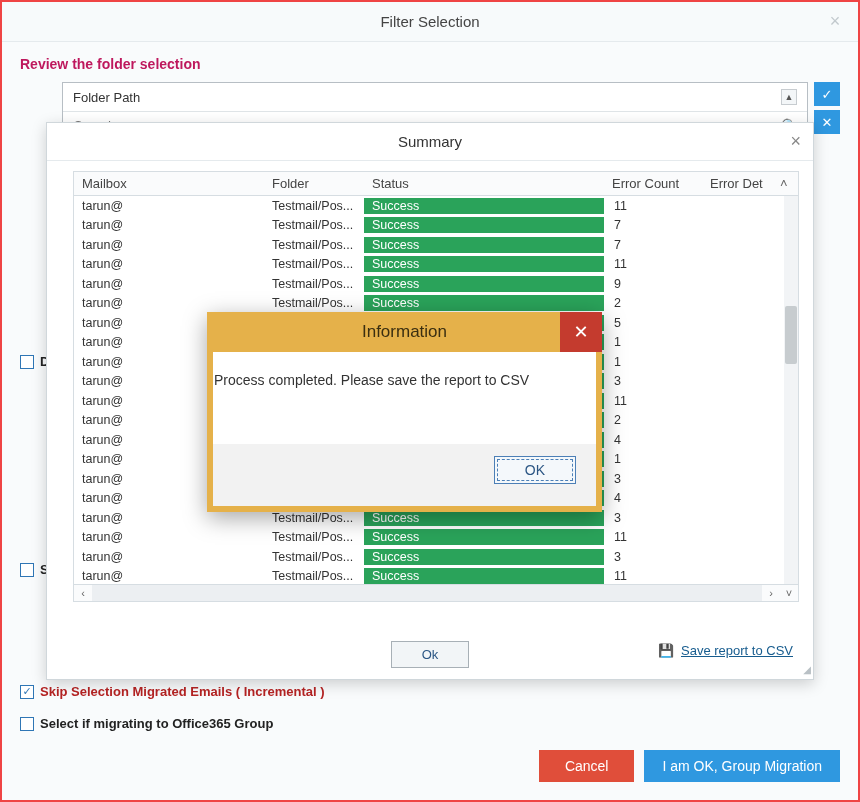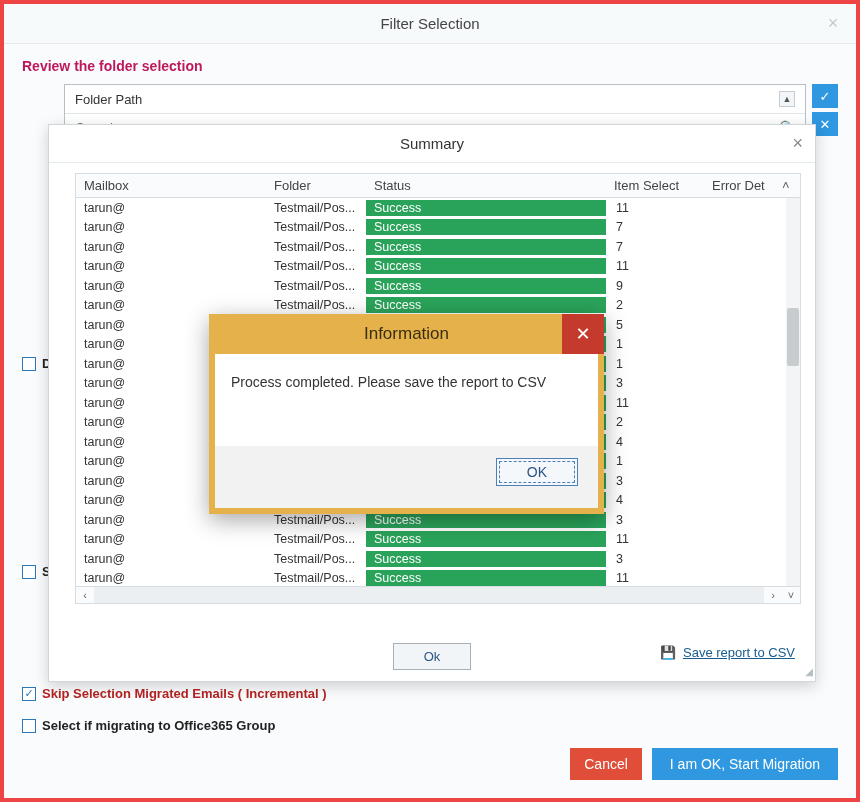--- a/index.html
+++ b/index.html
@@ -1,20 +1,20 @@
 <!DOCTYPE html>
 <html><head>
 <meta charset="utf-8">
 <style>
   * { box-sizing: border-box; font-family: "Segoe UI", Tahoma, Arial, sans-serif; }
   body { margin: 0; background: #fff; }
 
   .outer {
     width: 860px; height: 802px; position: relative;
-    border: 4px solid #ef4444; background: #f9fbfc;
+    border: 2px solid #ef4444; background: #f9fbfc;
   }
   .outer-header {
     height: 40px; line-height: 40px; text-align: center;
     font-size: 15px; color: #444; background: #f7fafb;
     border-bottom: 1px solid #e5eaed; position: relative;
   }
   .outer-close {
     position: absolute; right: 14px; top: 10px;
     width: 18px; height: 18px; color: #c2c9cd; font-size: 18px; line-height: 18px;
     cursor: default;
@@ -62,21 +62,21 @@
     display: inline-flex; align-items: center; justify-content: center;
     font-size: 11px; color: #2f76b5;
   }
   .chk-label-skip { font-weight: 600; color: #b52323; }
   .chk-label-o365 { font-weight: 600; color: #222; }
 
   .bottom-buttons {
     position: absolute; right: 18px; bottom: 18px; display: flex; gap: 10px;
   }
   .btn-cancel {
-    background: #e04e3a; color: #fff; border: none; padding: 8px 14px;
+    background: #e04e3a; color: #fff; border: none; padding: 8px 26px;
     font-size: 14px;
   }
   .btn-start {
     background: #2f98e0; color: #fff; border: none; padding: 8px 18px;
     font-size: 14px; font-weight: 500;
   }
 
   
   .summary {
     position: absolute; left: 44px; top: 120px; width: 768px; height: 558px;
@@ -159,21 +159,21 @@
     font-size: 17px; color: #3b2f11; background: #e5b14a;
     margin: -6px -6px 0 -6px;
   }
   .info-x {
     position: absolute; right: -6px; top: -6px; width: 42px; height: 40px;
     background: #c43b2e; color: #fff; display: flex; align-items: center;
     justify-content: center; font-size: 18px;
   }
   .info-body {
     background: #fff; margin: 0; height: 92px; display: flex;
-    align-items: flex-start; padding: 20px 16px 0 16px; font-size: 14px; color: #333;
+    align-items: flex-start; padding: 20px 16px 0 1px; font-size: 14px; color: #333;
   }
   .info-footer {
     height: 52px; display: flex; align-items: center; justify-content: flex-end;
     padding-right: 20px;
   }
   .info-ok {
     padding: 5px 30px; font-size: 14px; border: 1px solid #4c7fb6;
     background: #f4f8fb; color: #2b5684; outline: 1px dashed #4c7fb6; outline-offset: -4px;
   }
 </style>
@@ -220,35 +220,35 @@
     <span class="chk-label-skip">Skip Selection Migrated Emails ( Incremental )</span>
   </div>
 
   <div class="chk-row abs" style="top:714px">
     <span class="chk-box"></span>
     <span class="chk-label-o365">Select if migrating to Office365 Group</span>
   </div>
 
   <div class="bottom-buttons">
     <button class="btn-cancel">Cancel</button>
-    <button class="btn-start">I am OK, Start Migration</button>
+    <button class="btn-start">I am OK, Group Migration</button>
   </div>
 
   <div class="summary">
     <div class="summary-header">
       <span>Summary</span>
       <span class="summary-close">×</span>
     </div>
 
     <div class="grid-wrap">
       <div class="grid-head">
         <div class="c-mb">Mailbox</div>
         <div class="c-fo">Folder</div>
         <div class="c-st">Status</div>
-        <div class="c-ic">Item Select</div>
+        <div class="c-ic">Error Count</div>
         <div class="c-ed">Error Det</div>
         <div style="width:16px;text-align:center;color:#666">˄</div>
       </div>
 
       <div class="grid-body" id="grid-body">
         <div class="row">
             <div class="c-mb">tarun@</div>
             <div class="c-fo">Testmail/Pos...</div>
             <div class="c-st status-cell">Success</div>
             <div class="c-ic">11</div>

